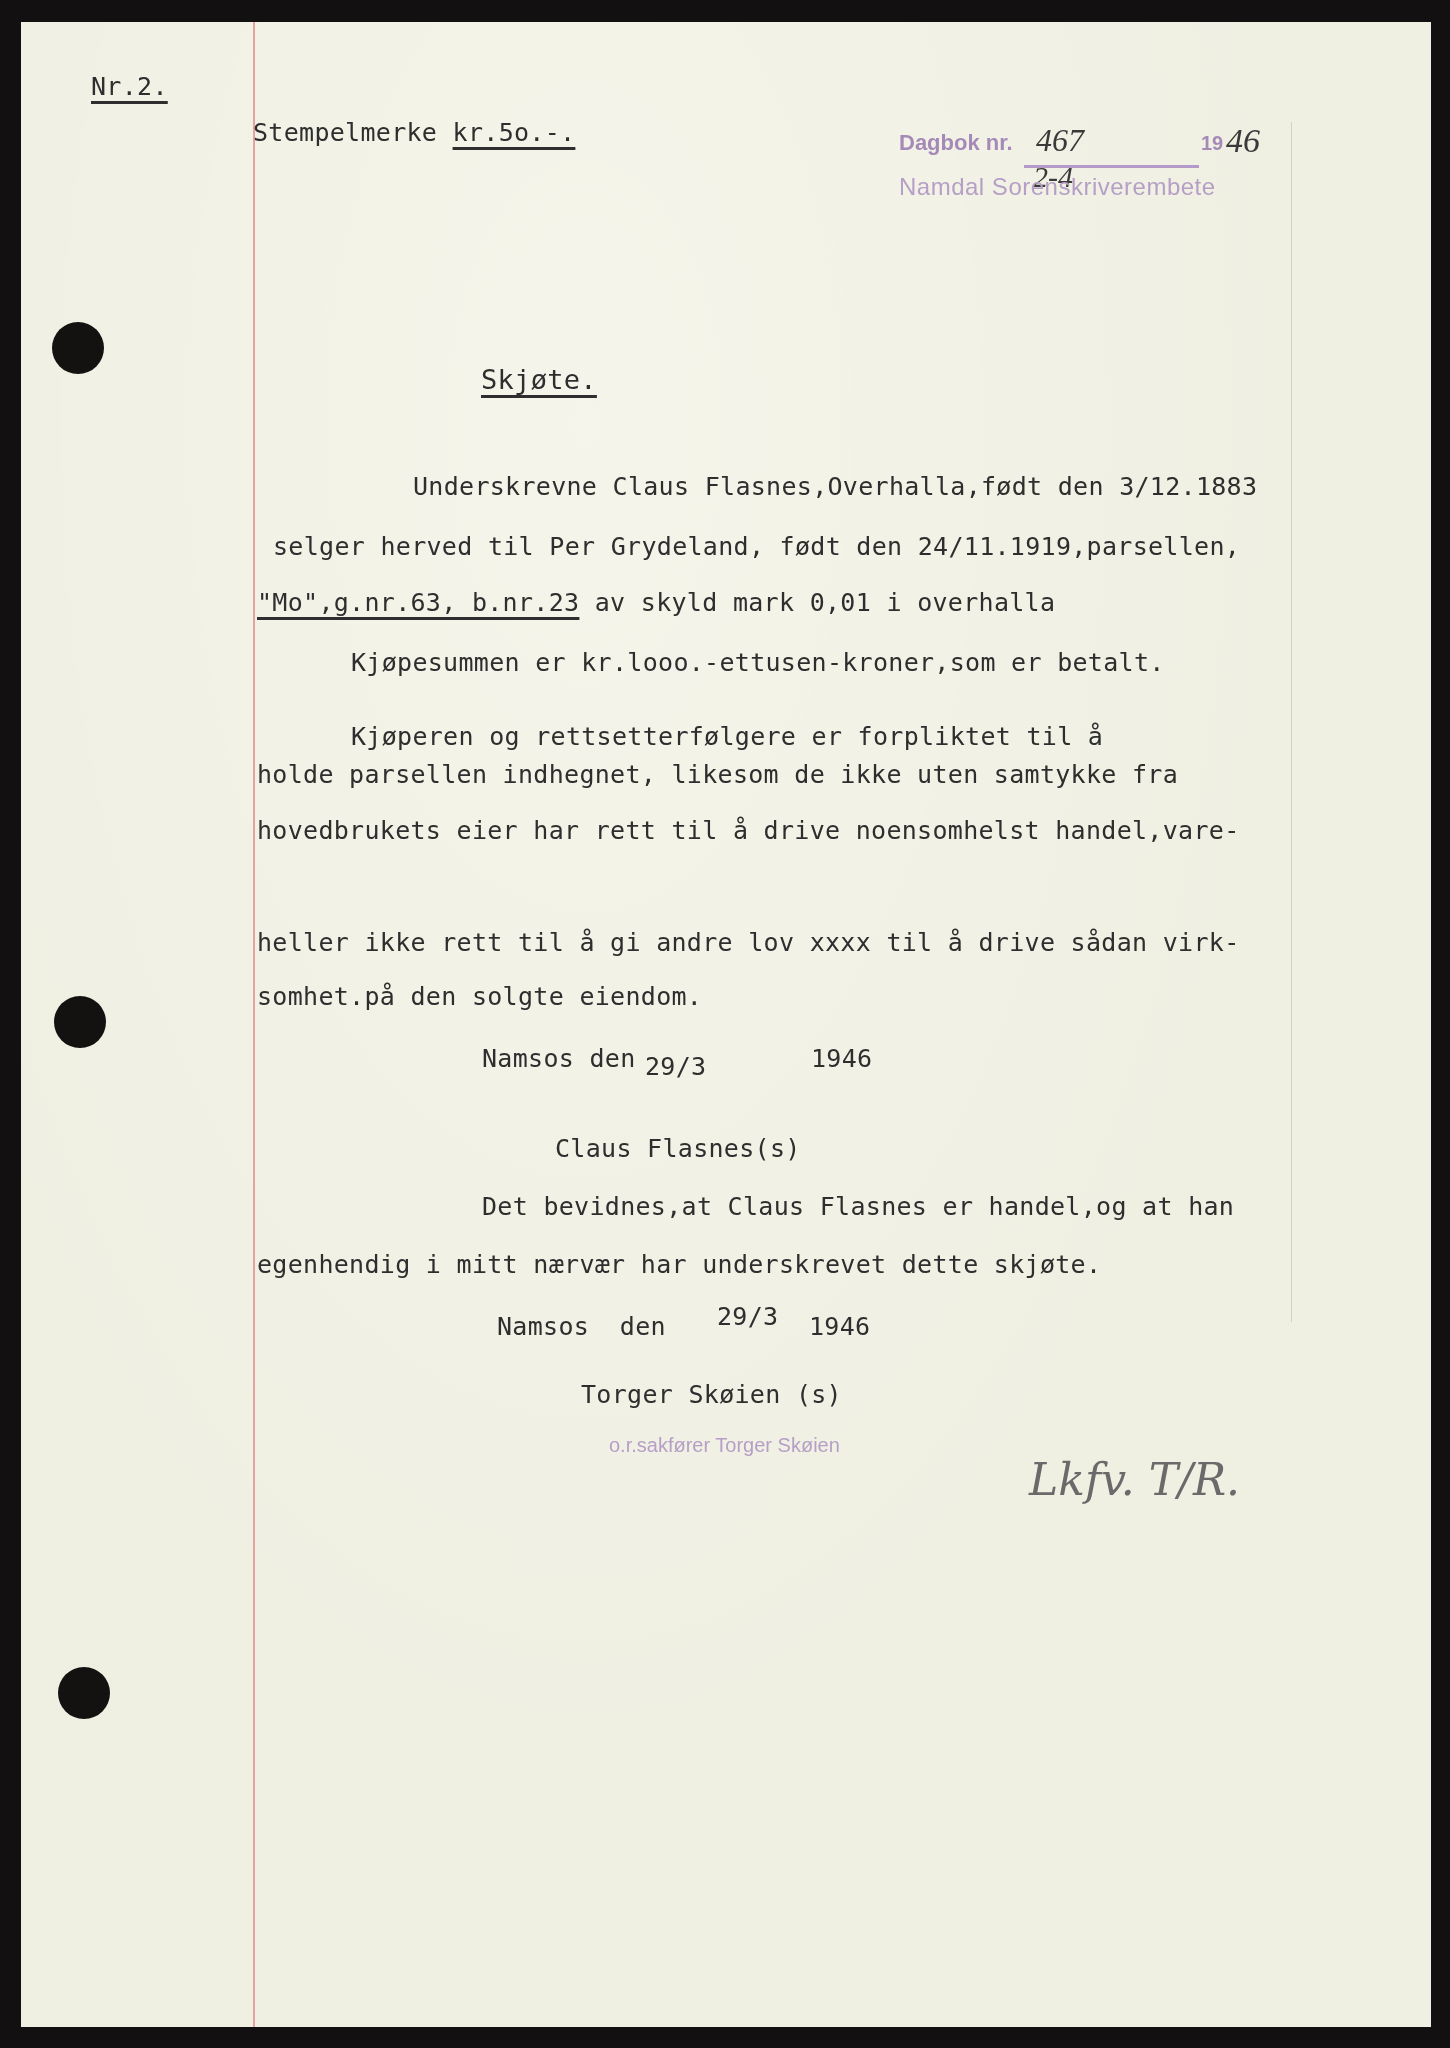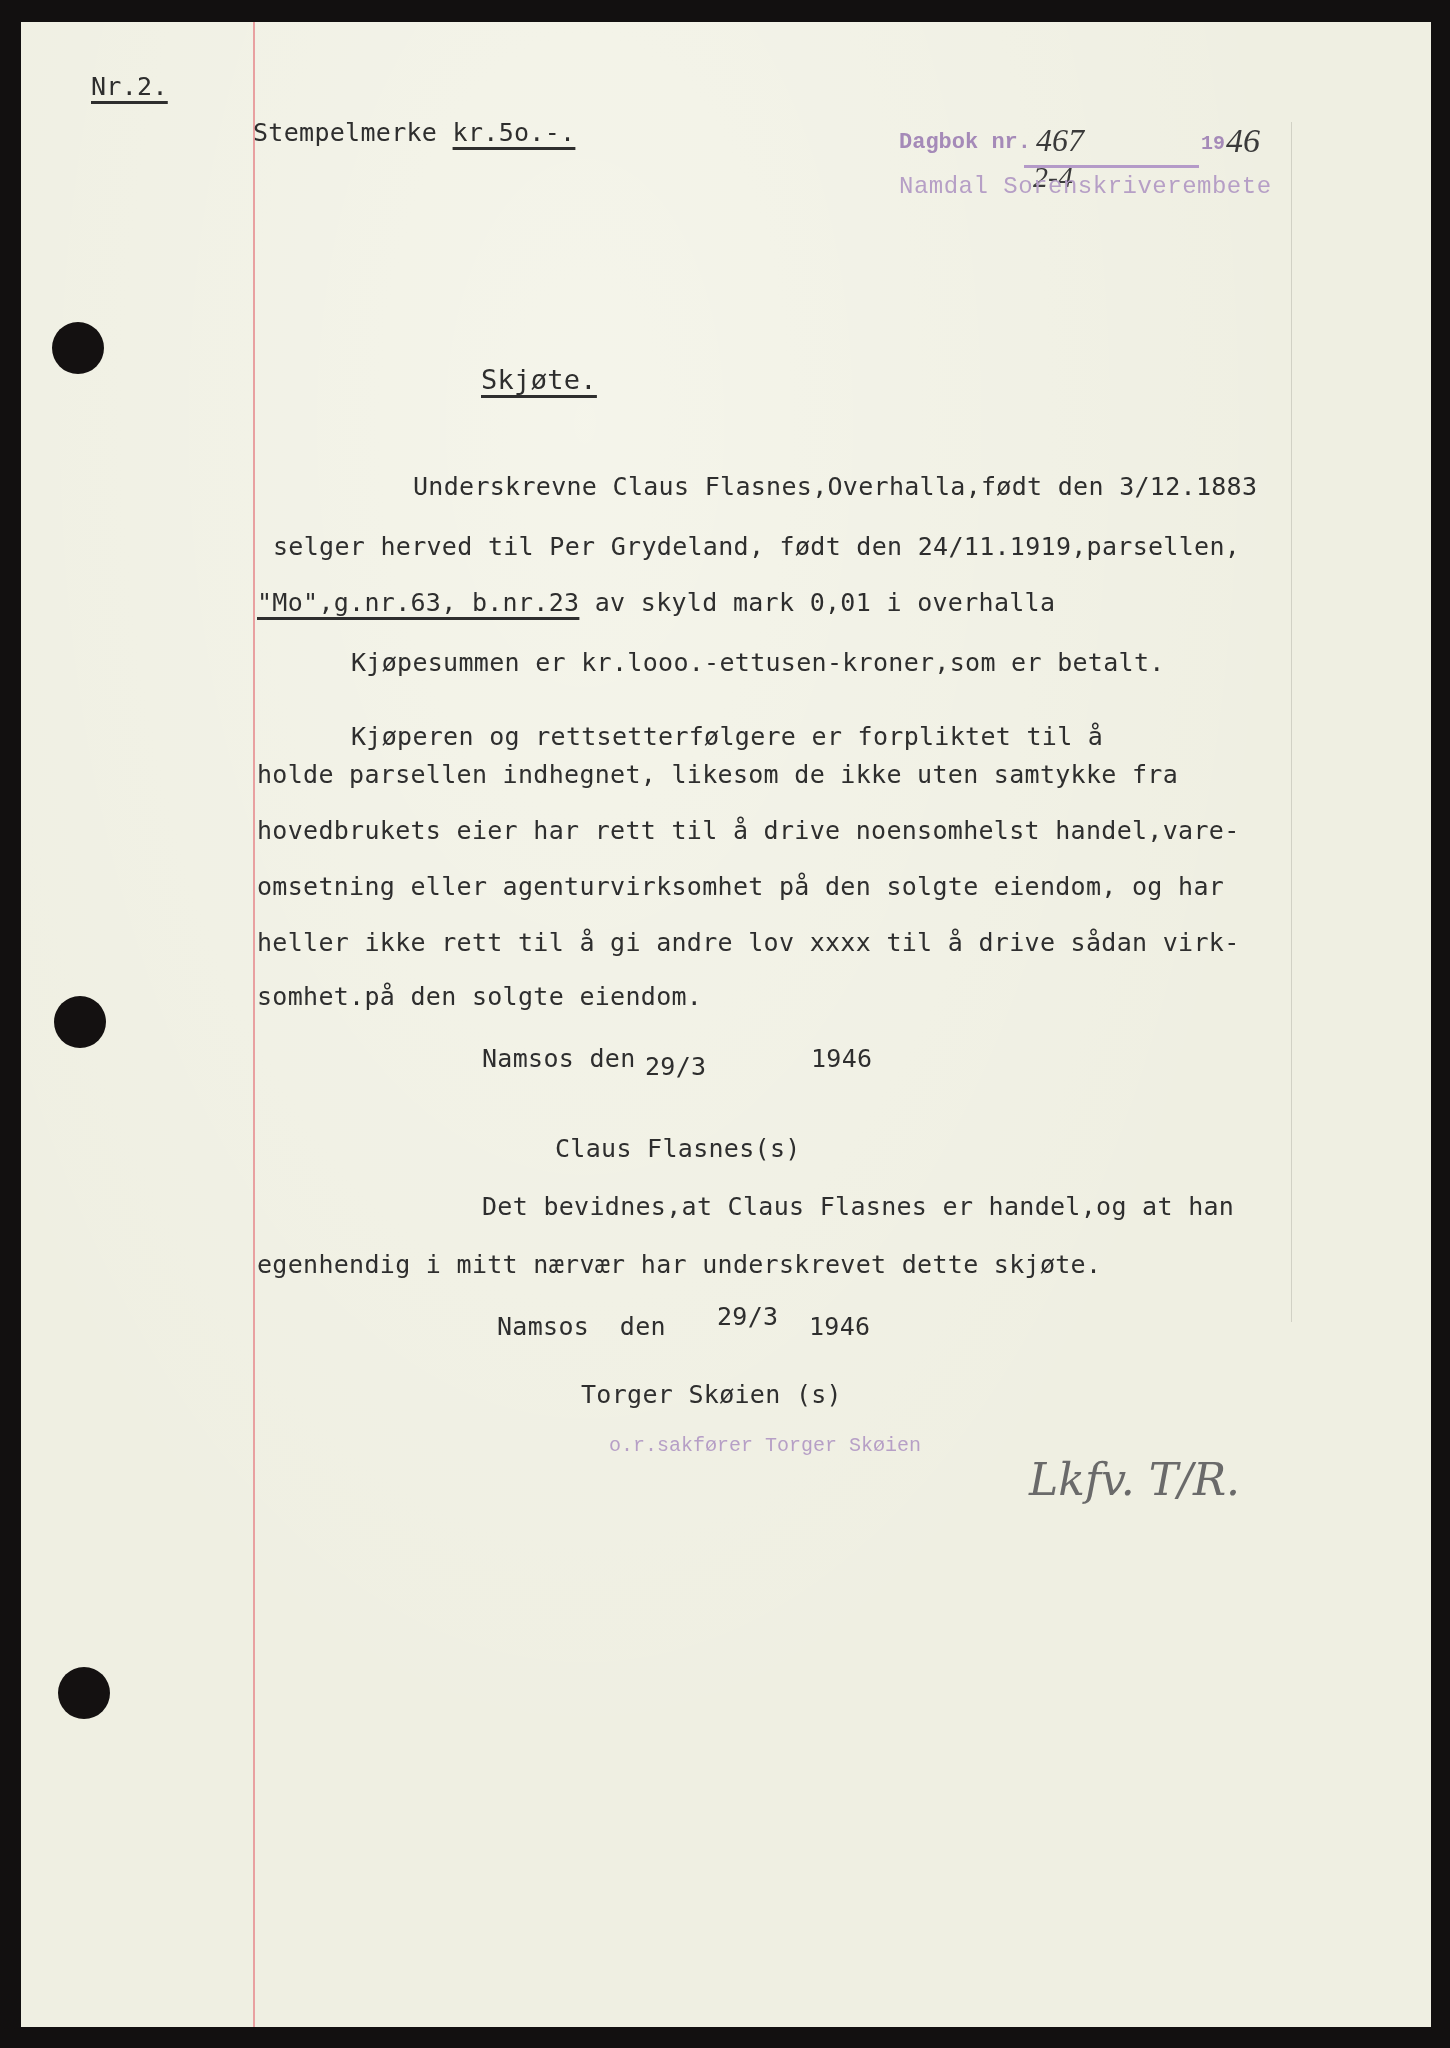--- a/index.html
+++ b/index.html
@@ -4,21 +4,21 @@
 <style>
   html, body { margin:0; padding:0; }
   body { width:1450px; height:2048px; background:#121010; position:relative; overflow:hidden; }
   .page { position:absolute; left:21px; top:22px; width:1410px; height:2005px; background:#efefe2;
           background-image: radial-gradient(ellipse at 40% 20%, rgba(255,255,250,0.35), rgba(0,0,0,0) 60%); }
   .margin-line { position:absolute; left:232px; top:0; width:2px; height:100%; background:#e8a0a0; }
   .hole { position:absolute; width:52px; height:52px; border-radius:50%; background:#141111; }
   .t { position:absolute; font-family:"DejaVu Sans Mono","Liberation Mono",monospace; color:#2e2e2e;
        font-size:25px; white-space:pre; letter-spacing:0.3px; }
   .u { text-decoration: underline; text-decoration-thickness:3px; text-underline-offset:6px; }
-  .stamp { position:absolute; font-family:Liberation Mono, monospace; color:#b69fc6; }
+  .stamp { position:absolute; font-family:Liberation Sans, sans-serif; color:#b69fc6; }
   .stamp-bold { font-weight:bold; color:#a58ab8; }
   .hand { position:absolute; font-family:Liberation Serif, serif; font-style:italic; color:#3a3a3a; }
   .stamp-line { position:absolute; height:3px; background:#b49ac8; }
   .sig { position:absolute; font-family:"DejaVu Serif","Liberation Serif",serif; font-style:italic; color:#6a6a6a; font-size:44px; }
   .crease { position:absolute; width:1px; background:rgba(120,120,110,0.25); }
 </style>
 </head>
 <body>
 
 <div class="page">
@@ -41,21 +41,20 @@
 
   <div class="t u" style="left:460px;top:342px;font-size:27px;">Skjøte.</div>
 
   <div class="t" style="left:392px;top:450px;">Underskrevne Claus Flasnes,Overhalla,født den 3/12.1883</div>
   <div class="t" style="left:252px;top:510px;">selger herved til Per Grydeland, født den 24/11.1919,parsellen,</div>
   <div class="t" style="left:236px;top:566px;"><span class="u">"Mo",g.nr.63, b.nr.23</span> <span>av skyld mark 0,01 i overhalla</span></div>
   <div class="t" style="left:330px;top:626px;">Kjøpesummen er kr.looo.-ettusen-kroner,som er betalt.</div>
   <div class="t" style="left:330px;top:700px;">Kjøperen og rettsetterfølgere er forpliktet til å</div>
   <div class="t" style="left:236px;top:738px;">holde parsellen indhegnet, likesom de ikke uten samtykke fra</div>
   <div class="t" style="left:236px;top:794px;">hovedbrukets eier har rett til å drive noensomhelst handel,vare-</div>
-  <div class="t" style="left:236px;top:850px;">omsetning eller agenturvirksomhet på den solgte eiendom, og har</div>
   <div class="t" style="left:236px;top:906px;">heller ikke rett til å gi andre lov xxxx til å drive sådan virk-</div>
   <div class="t" style="left:236px;top:960px;">somhet.på den solgte eiendom.</div>
 
   <div class="t" style="left:461px;top:1022px;">Namsos den</div>
   <div class="t" style="left:624px;top:1030px;">29/3</div>
   <div class="t" style="left:790px;top:1022px;">1946</div>
 
   <div class="t" style="left:534px;top:1112px;">Claus Flasnes(s)</div>
   <div class="t" style="left:461px;top:1170px;">Det bevidnes,at Claus Flasnes er handel,og at han</div>
   <div class="t" style="left:236px;top:1228px;">egenhendig i mitt nærvær har underskrevet dette skjøte.</div>

